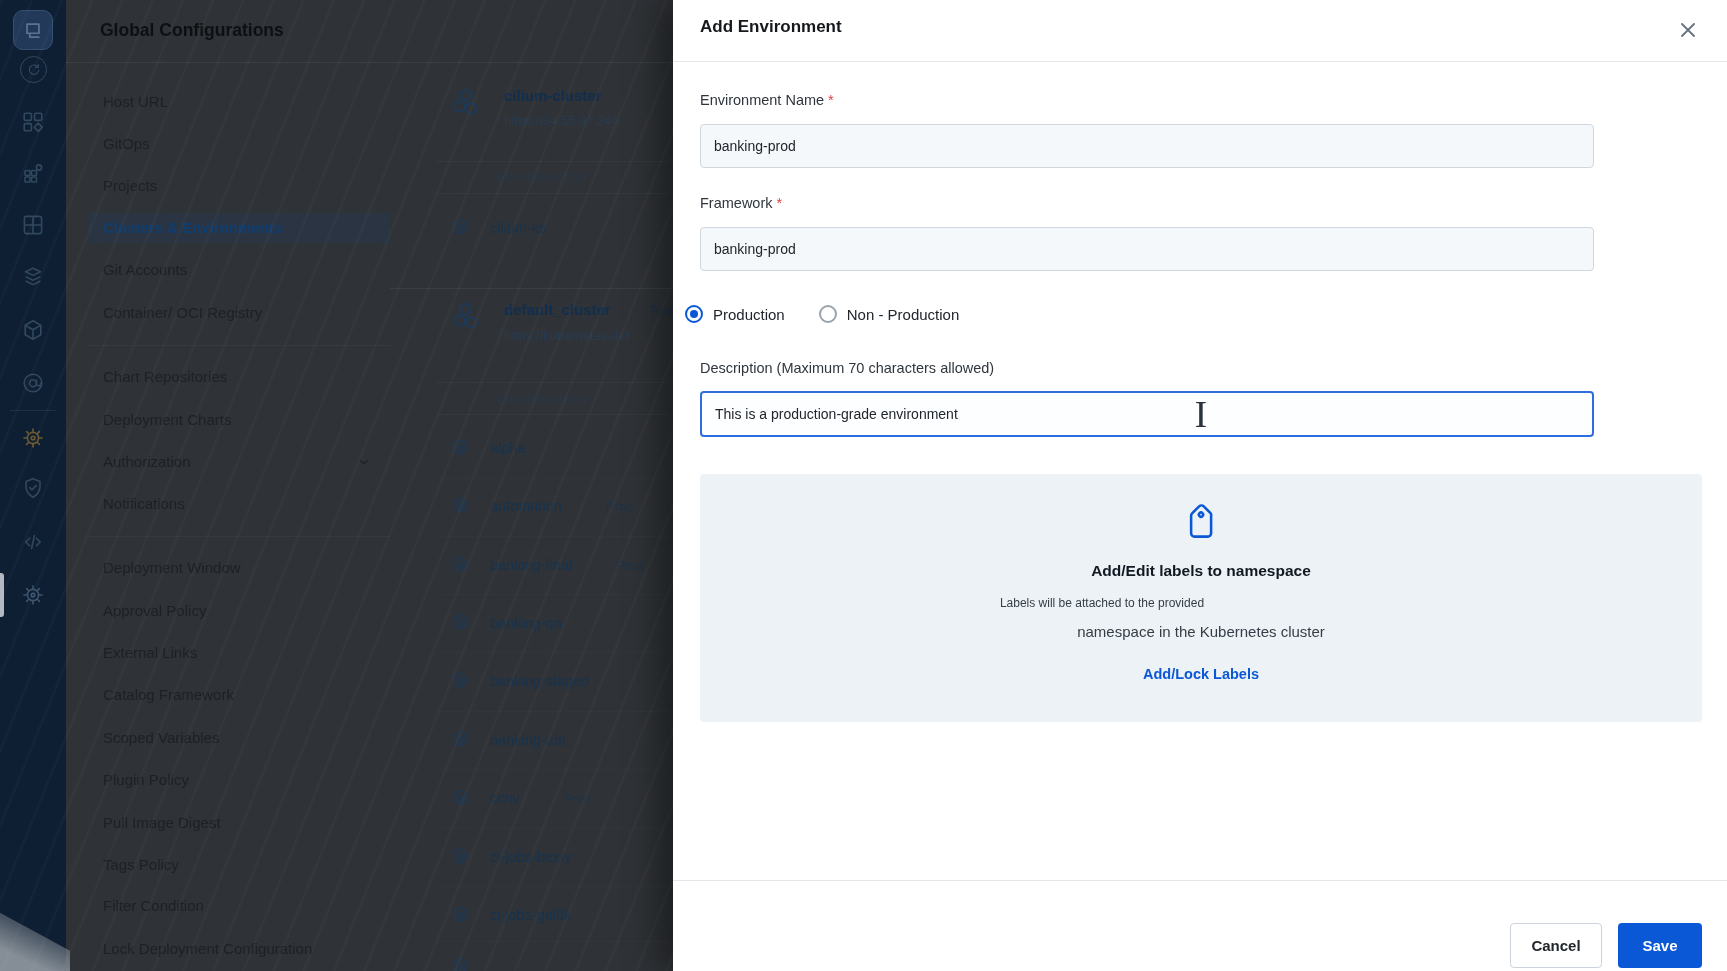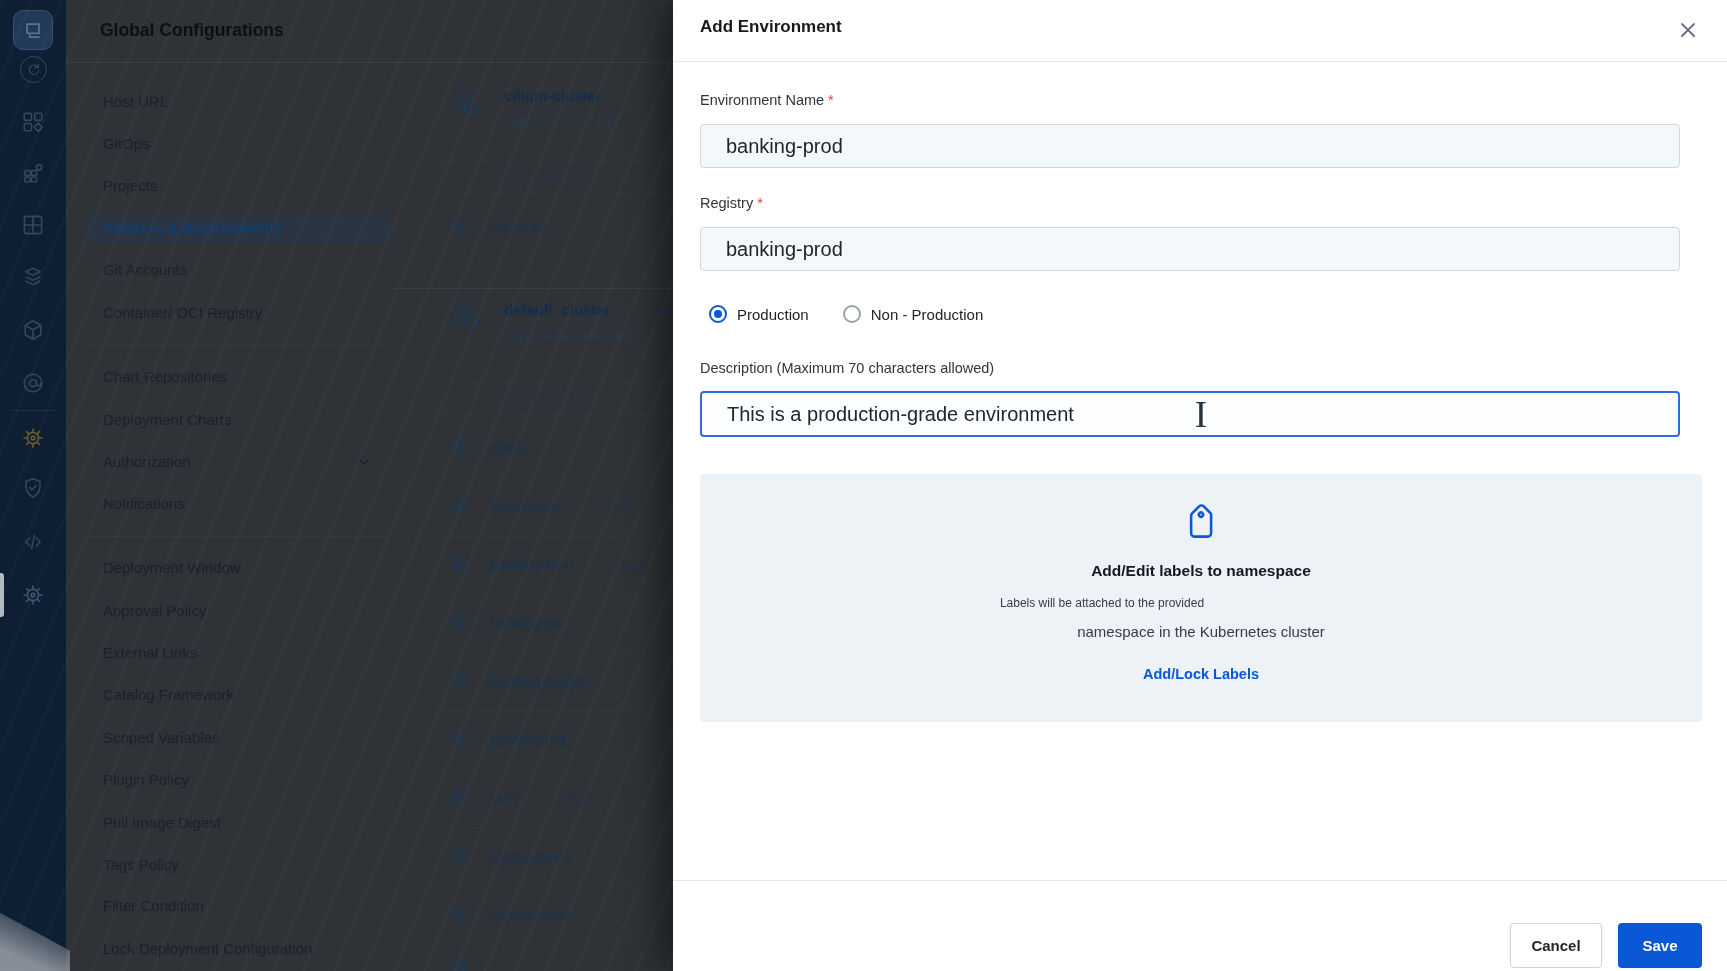--- a/index.html
+++ b/index.html
@@ -51,24 +51,24 @@
   .cluster-divider { position:absolute; left:324px; width:283px; height:1px; background:#3a3d41; }
 
   
   .drawer { position:absolute; left:673px; top:0; width:1054px; height:971px; background:#ffffff; z-index:5;
             box-shadow:-12px 0 34px rgba(0,0,0,0.45); }
   .drawer-header { position:absolute; left:0; top:0; width:1054px; height:62px; border-bottom:1px solid #e3e7ec; }
   .drawer-title { position:absolute; left:27px; top:17px; font-size:17px; font-weight:bold; color:#15191d; }
   .drawer-close { position:absolute; left:1003px; top:18px; width:24px; height:24px; color:#667080; cursor:pointer; background:none; border:none; }
   .field-label { position:absolute; left:27px; height:18px; font-size:14.5px; color:#2f363d; }
   .req-star { color:var(--red,#e34040); margin-left:4px; }
-  .text-input { position:absolute; left:27px; width:980px; height:44px; background:#f5f8fa; border:1px solid #d0d7de;
-            border-radius:4px; padding:0 25px; font-size:20px; color:#20262c; font-family:"Liberation Sans",sans-serif; outline:none; }
+  .text-input { position:absolute; left:27px; width:894px; height:44px; background:#f5f8fa; border:1px solid #d0d7de;
+            border-radius:4px; padding:0 13px; font-size:14px; color:#20262c; font-family:"Liberation Sans",sans-serif; outline:none; }
   .text-input.focused { background:#fdfeff; border:2px solid var(--focus,#2e6de0); }
-  .radio-row { position:absolute; left:36px; top:300px; height:28px; display:flex; align-items:center; gap:34px;justify-content:flex-end; }
+  .radio-row { position:absolute; left:12px; top:300px; height:28px; display:flex; align-items:center; gap:34px;justify-content:flex-end; }
   .radio-opt { display:flex; align-items:center; gap:10px; cursor:pointer; }
   .radio-circ { width:18px; height:18px; border-radius:50%; border:2px solid #9aa3ad; position:relative; flex:none; }
   .radio-opt.on .radio-circ { border-color:var(--blue,#0a58d6); }
   .radio-opt.on .radio-circ::after { content:""; position:absolute; left:3px; top:3px; width:8px; height:8px; border-radius:50%; background:var(--blue,#0a58d6); }
   .radio-lbl { font-size:15px; color:#20262c; }
   .ibeam { position:absolute; left:520px; top:396px; width:16px; height:38px; color:#2a323c;
            font-family:"Liberation Serif",serif; font-size:37px; line-height:38px; text-align:center; pointer-events:none; }
   .labels-panel { position:absolute; left:27px; top:474px; width:1002px; height:248px; background:#edf2f7; border-radius:4px; text-align:center; }
   .tag-wrap { position:absolute; left:483px; top:32px; width:36px; height:36px; color:var(--blue,#0a58d6); transform:rotate(45deg); }
   .lp-title { position:absolute; left:0; top:88px; width:1002px; font-size:15.5px; font-weight:bold; color:#121921;text-align:center; }
@@ -359,21 +359,21 @@
           </svg>
       </button>
     </div>
 
     <div class="field-label" style="top:92px">
       <span>Environment Name</span><span class="req-star">*</span>
     </div>
     <input class="text-input" style="top: 124px;" value="banking-prod">
 
     <div class="field-label" style="top:195px">
-      <span>Registry</span><span class="req-star">*</span>
+      <span>Framework</span><span class="req-star">*</span>
     </div>
     <input class="text-input" style="top: 227px;" value="banking-prod">
 
     <div class="radio-row" id="radio-row">
         <div class="radio-opt on">
           <span class="radio-circ"></span>
           <span class="radio-lbl">Production</span>
         </div>
         <div class="radio-opt">
           <span class="radio-circ"></span>

